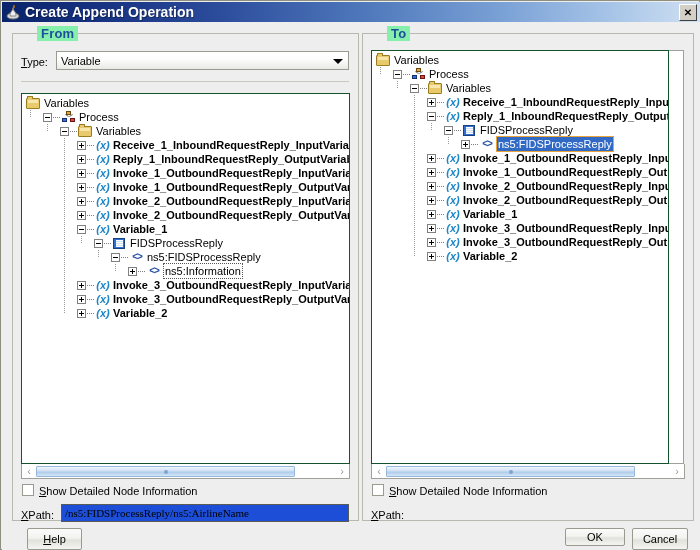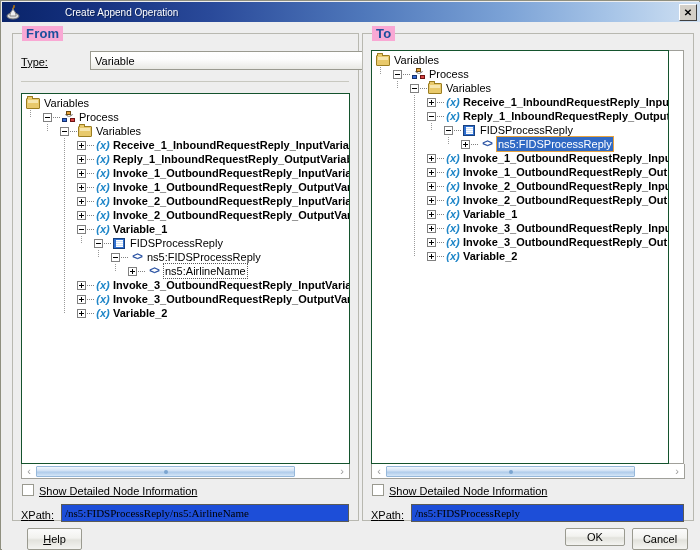--- a/index.html
+++ b/index.html
@@ -19,24 +19,23 @@
   
   .titlebar{
     position:absolute;left:1px;top:1px;width:698px;height:20px;
     background:linear-gradient(to right,#0a246a 0%,#14307e 12%,#2a4a9a 30%,#4f78bb 52%,#7ba2d6 72%,#a9c6e8 88%,#cfe0f2 100%);
     display:flex;align-items:center;
   }
   .title-icon{
     width:16px;height:16px;margin-left:3px;margin-right:4px;position:relative;flex:none;
   }
   .title-text{
-    color:#ffffff;font-size:10px;font-weight:normal;
+    color:#ffffff;font-size:14px;font-weight:bold;
     text-shadow:1px 1px 0 rgba(0,0,0,.35);
     white-space:nowrap;
-    margin-left:40px;
   }
   .close-btn{
     position:absolute;right:3px;top:2px;width:16px;height:15px;
     background:#d4d0c8;
     border-top:1px solid #ffffff;border-left:1px solid #ffffff;
     border-right:1px solid #404040;border-bottom:1px solid #404040;
     display:flex;align-items:center;justify-content:center;
     font-size:10px;font-weight:bold;color:#000;line-height:1;
     cursor:default;
   }
@@ -45,34 +44,34 @@
     position:absolute;left:1px;top:21px;width:698px;height:528px;
     background:#eeeeee;
   }
   
   .group{
     position:absolute;
     border:1px solid #b8b8b0;
     background:#eeeeee;
   }
   .group-title{
-    position:absolute;top:-8px;left:9px;
-    background:#f9a8d4;padding:0 4px;
+    position:absolute;top:-8px;left:24px;
+    background:#86efac;padding:0 4px;
     color:#1b4f9c;font-size:13px;font-weight:bold;
     letter-spacing:.2px;
     white-space:nowrap;
   }
   #group-from{left:10px;top:11px;width:345px;height:486px;}
   #group-to{left:360px;top:11px;width:330px;height:486px;}
 
   .sep{
     position:absolute;height:1px;background:#c8c8c0;
   }
   .lbl{
-    font-size:11px;color:#000;white-space:nowrap;text-decoration:underline;
+    font-size:11px;color:#000;white-space:nowrap;
   }
   .lbl u{text-decoration:underline;}
 
   
   .combo{
     position:absolute;
     box-sizing:border-box;
     border:1px solid #9a9a90;
     background:linear-gradient(to bottom,#ffffff 0%,#fdfdfd 42%,#e9e9e4 100%);
     display:flex;align-items:center;
@@ -243,21 +242,21 @@
     <span class="title-text">Create Append Operation</span>
     <div class="close-btn">✕</div>
   </div>
 
   <div class="content">
 
     <div class="group" id="group-from">
       <span class="group-title">From</span>
 
       <span class="lbl" style="position:absolute;left:8px;top:22px;"><u>T</u>ype:</span>
-      <div class="combo" style="left:43px;top:17px;width:293px;height:19px;margin-left:34px;">
+      <div class="combo" style="left:43px;top:17px;width:293px;height:19px;">
         <span>Variable</span>
         <span class="arrow"></span>
       </div>
 
       <div class="sep" style="left:8px;top:47px;width:328px;"></div>
 
       <div class="treebox" style="left:8px;top:59px;width:329px;height:371px;">
         <div class="tree" id="from-tree-body">
             <div class="vline" style="left:8px;top:14px;height:7px;"></div>
             <div class="vline" style="left:25px;top:28px;height:7px;"></div>
@@ -389,21 +388,21 @@
                 <span class="txt">ns5:FIDSProcessReply</span>
               </span>
             </div>
             <div class="row">
               <span class="node" style="left:106px;">
                 <span class="toggle plus"></span>
                 <span class="dots"></span>
                 <span class="icon">
                   <span class="ic-elem">&lt;&gt;</span>
                 </span>
-                <span class="txt focus">ns5:AirlineName</span>
+                <span class="txt focus">ns5:Information</span>
               </span>
             </div>
             <div class="row">
               <span class="node" style="left:55px;">
                 <span class="toggle plus"></span>
                 <span class="dots"></span>
                 <span class="icon">
                   <span class="ic-var">(x)</span>
                 </span>
                 <span class="txt b">Invoke_3_OutboundRequestReply_InputVariable</span>
@@ -622,23 +621,20 @@
         <div class="hs-track">
           <div class="hs-thumb" style="left:0px;width:249px;"></div>
         </div>
         <div class="hs-btn">›</div>
       </div>
 
       <div class="cbox" style="left:9px;top:450px;"></div>
       <span class="lbl" style="position:absolute;left:26px;top:451px;"><u>S</u>how Detailed Node Information</span>
 
       <span class="lbl" style="position:absolute;left:8px;top:475px;"><u>X</u>Path:</span>
-      <div class="tfield" style="left:48px;top:470px;width:273px;height:18px;">
-        <span>/ns5:FIDSProcessReply</span>
-      </div>
     </div>
 
     <div class="bottombar">
       <div class="btn" style="left:17px;top:7px;width:55px;height:22px;">
           <span><u>H</u>elp</span>
         </div>
       <div class="btn" style="left:555px;top:7px;width:60px;height:18px;">OK</div>
       <div class="btn" style="left:622px;top:7px;width:56px;height:22px;">Cancel</div>
     </div>
 

